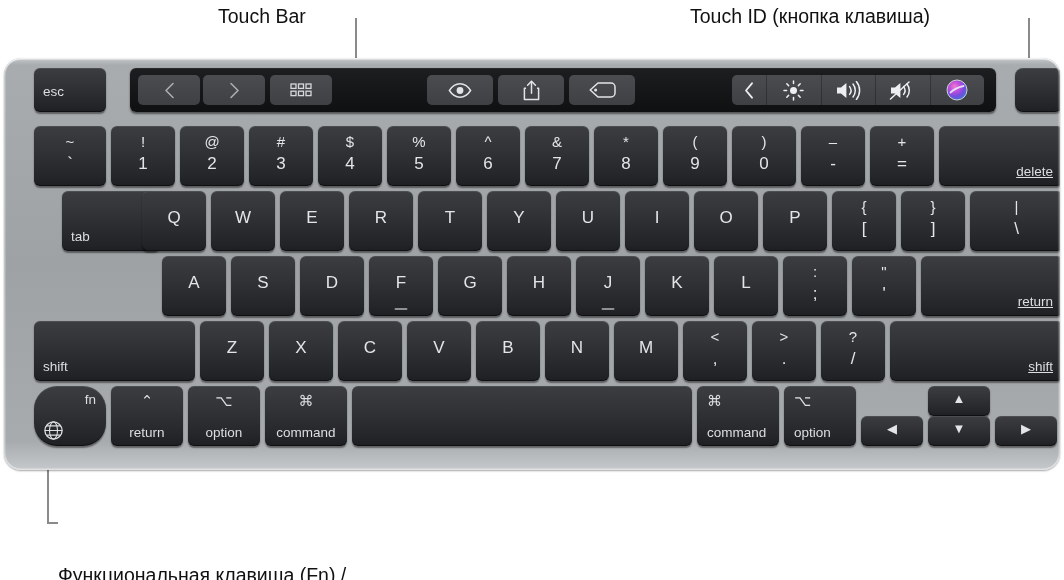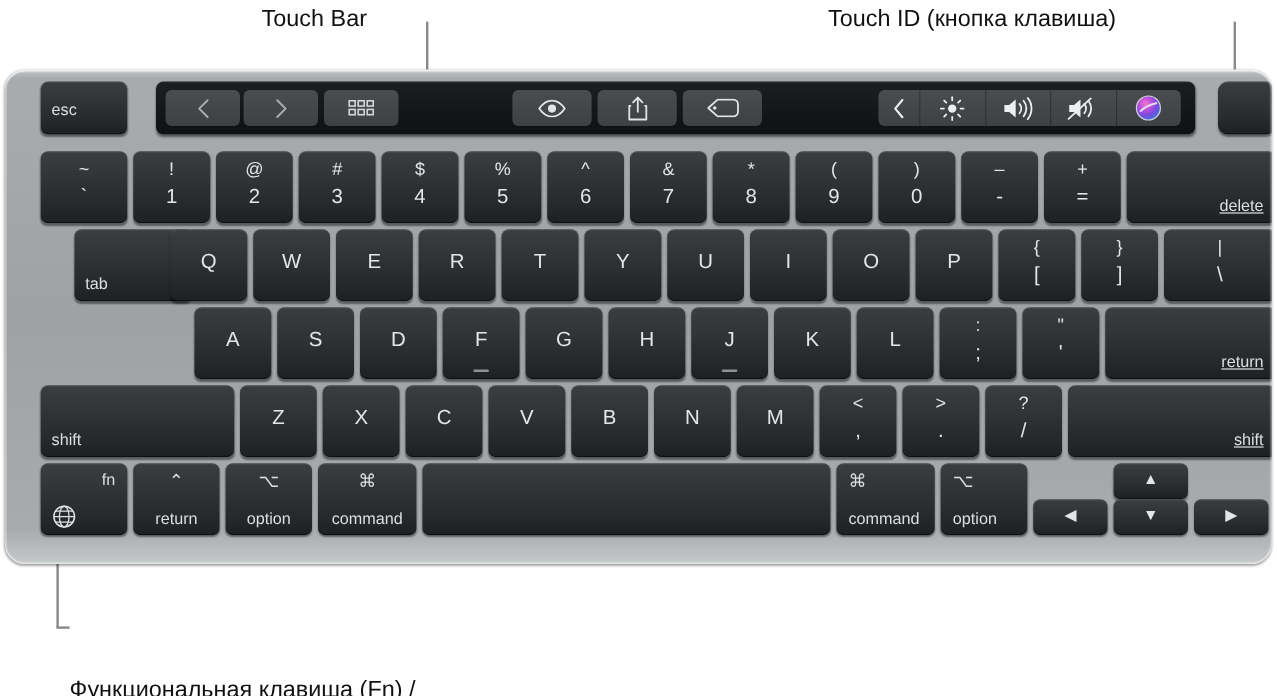--- a/index.html
+++ b/index.html
@@ -408,21 +408,21 @@
     <span class="lbl bot">.</span>
   </div>
   <div class="key dual" style="left:801px;top:263px;width:64px;height:60px;">
     <span class="lbl top">?</span>
     <span class="lbl bot">/</span>
   </div>
   <div class="key corner-br" style="left:870px;top:263px;width:173px;height:60px;">
     <span class="cbr">shift</span>
   </div>
 
-  <div class="key" style="left:14px;top:328px;width:72px;height:60px;">
+  <div class="key" style="left:14px;top:328px;width:72px;height:60px;border-radius:23px;">
     <span class="fn-top">fn</span>
     <span class="fn-globe">
       <svg width="21" height="21" viewBox="0 0 21 21">
         <circle cx="10.5" cy="10.5" r="8.6" fill="none" stroke="#dcdee0" stroke-width="1.3"></circle>
         <ellipse cx="10.5" cy="10.5" rx="4" ry="8.6" fill="none" stroke="#dcdee0" stroke-width="1.1"></ellipse>
         <path d="M1.9 10.5 H19.1" stroke="#dcdee0" stroke-width="1.1"></path>
         <path d="M3.3 5.9 H17.7" stroke="#dcdee0" stroke-width="1.1"></path>
         <path d="M3.3 15.1 H17.7" stroke="#dcdee0" stroke-width="1.1"></path>
       </svg>
     </span>

